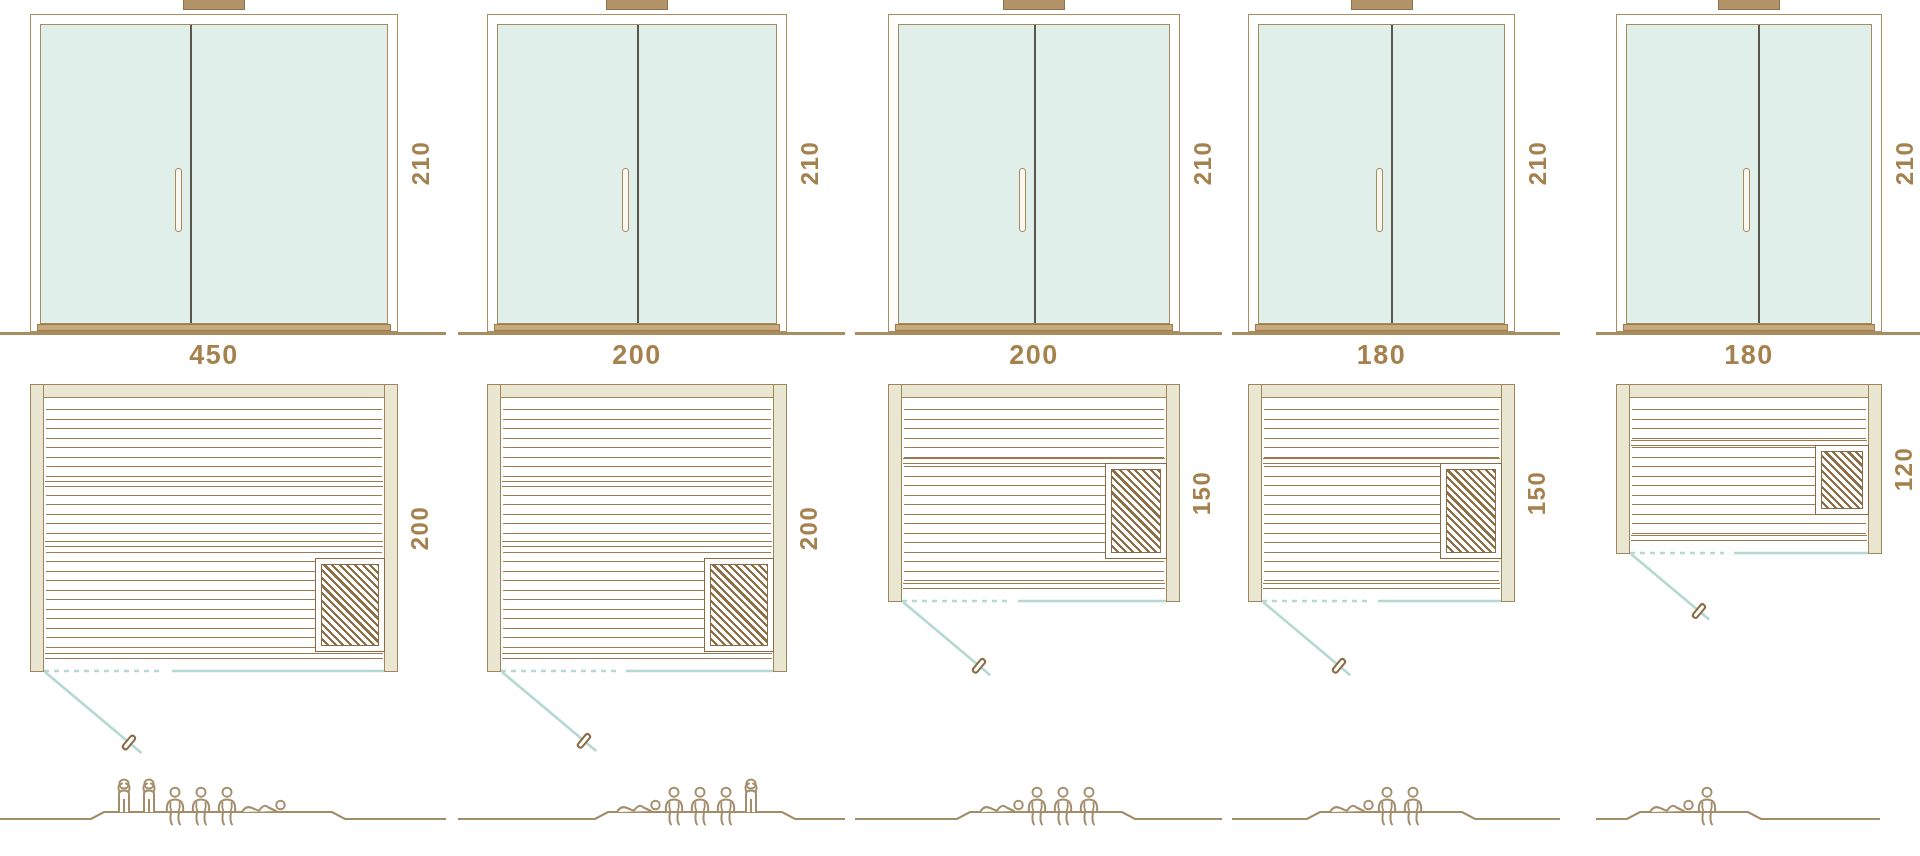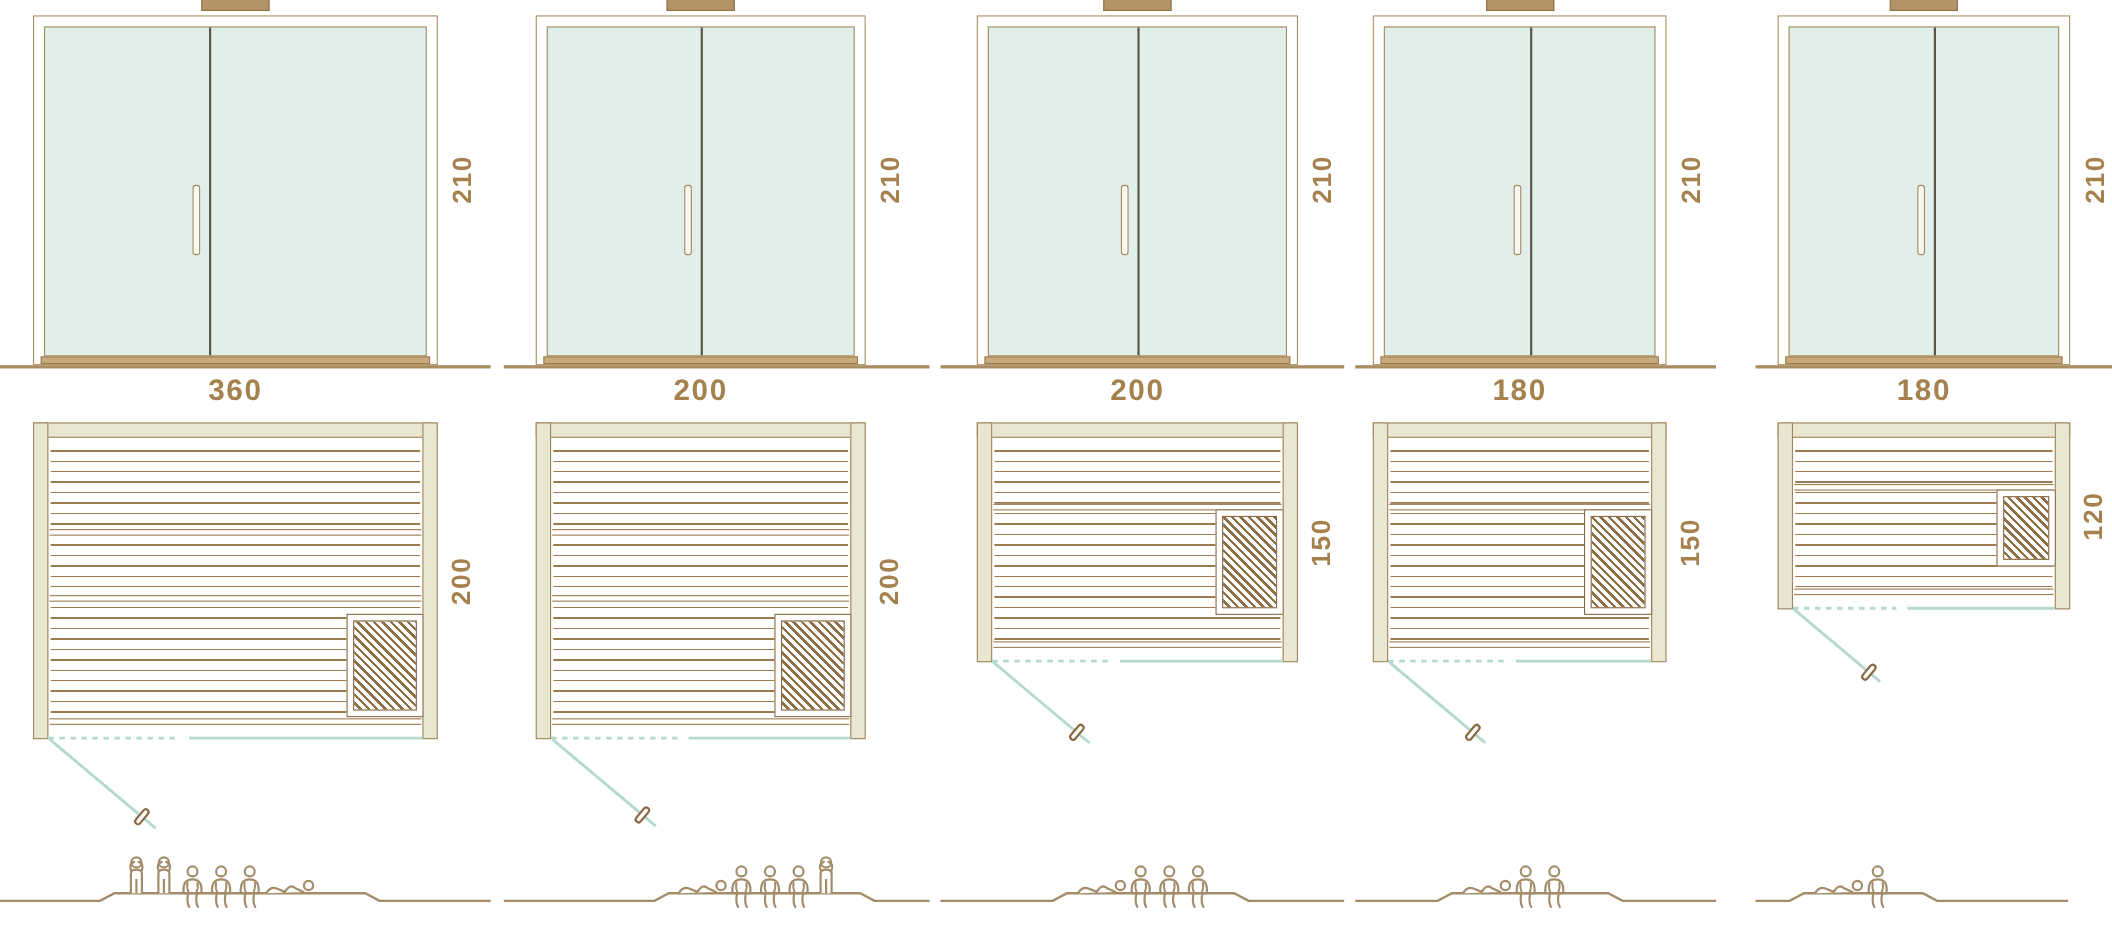--- a/index.html
+++ b/index.html
@@ -89,21 +89,21 @@
       <div class="glass">
         <div class="panelL" style="width: 151px;"></div>
         <div class="dhandle" style="left: 134px; top: 143px;"></div>
       </div>
       <div class="threshold"></div>
     </div>
     <div class="groundline" style="left: 0px; top: 332px; width: 446px;"></div>
     <div class="dimside" style="left: 404px; top: 115px;">
       <span>210</span>
     </div>
-    <div class="dimtop" style="left: 30px; top: 340px; width: 368px;">360</div>
+    <div class="dimtop" style="left: 30px; top: 340px; width: 368px;">450</div>
     <div class="plan" style="left: 30px; top: 384px; width: 368px; height: 288px;">
       <div class="slats" style="height: 257px;"></div>
       <div class="wallTop"></div>
       <div class="wallSide" style="left: 0px;"></div>
       <div class="wallSide" style="right: 0px;"></div>
       <div class="band" style="top: 97px;"></div>
       <div class="band" style="top: 157px;"></div>
       <div class="band" style="top: 269px;"></div>
       <div class="heater" style="right: 13px; top: 174px; width: 70px; height: 94px;">
         <div class="grate"></div>

